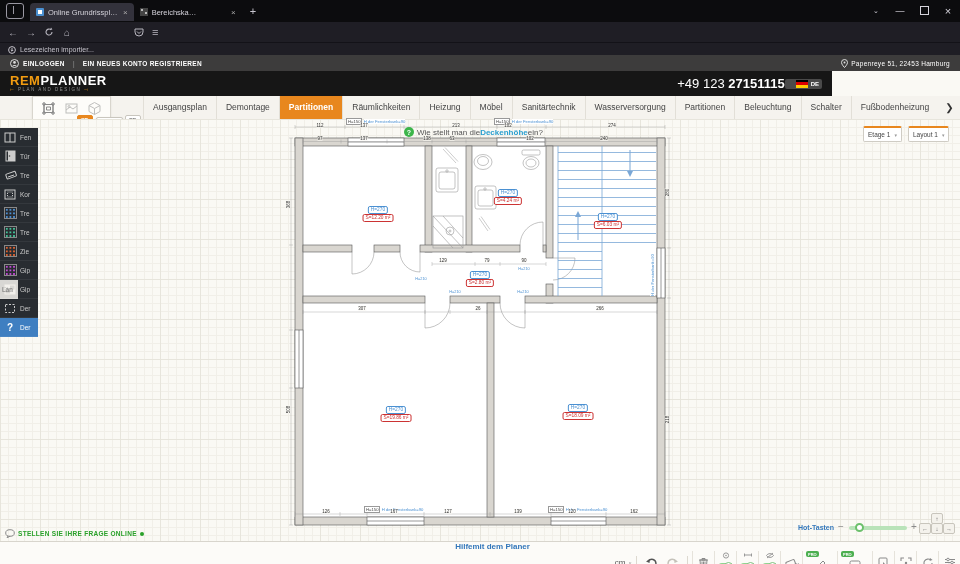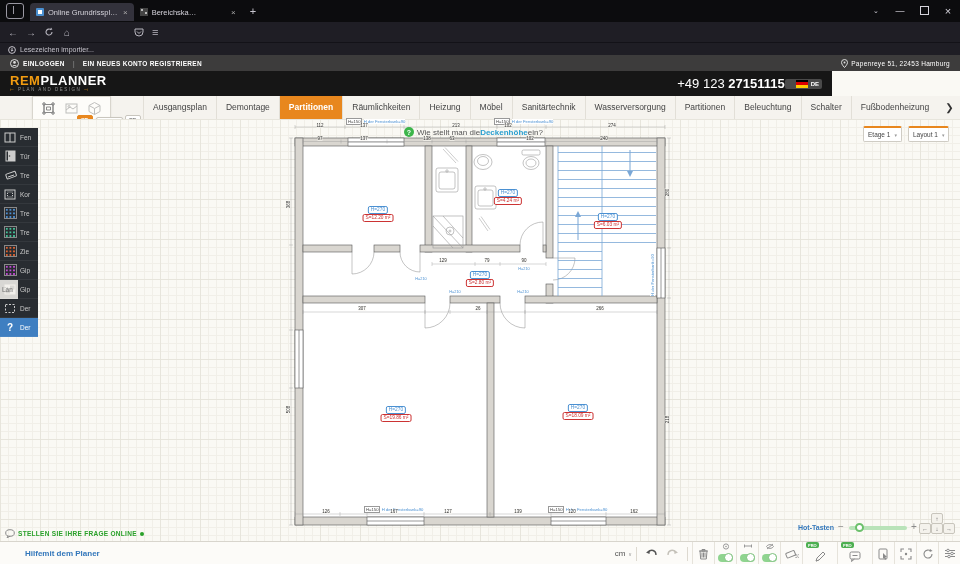--- a/index.html
+++ b/index.html
@@ -81,21 +81,21 @@
   .combo .car{font-size:5px;color:#999;}
   .chatlink{position:absolute;left:5px;top:529px;display:flex;align-items:center;gap:3px;
     font-size:6.5px;font-weight:bold;color:#2aa12a;letter-spacing:.3px;}
   .hot{position:absolute;left:798px;top:524px;font-size:7px;font-weight:bold;color:#3377bb;}
   .slider{position:absolute;left:849px;top:526px;width:58px;height:4px;background:#b9e3b9;border-radius:2px;}
   .knob{position:absolute;left:6px;top:-3px;width:9px;height:9px;border-radius:50%;background:#fff;border:2px solid #6cc06c;box-sizing:border-box;}
   .pm{position:absolute;font-size:10px;color:#8a8a8a;}
   .npbtn{position:absolute;width:10px;height:9px;background:#f4f2ec;border:1px solid #c8c5bc;border-radius:2px;
     font-size:6px;color:#666;display:flex;align-items:center;justify-content:center;}
   
-  .statusbar{left:0;top:541px;width:960px;height:23px;background:#fcfbf8;border-top:1px solid #d8d5cd;display:flex;align-items:center;}
+  .statusbar{left:0;top:541px;width:960px;height:23px;background:#fcfbf8;border-top:1px solid #d8d5cd;display:flex;align-items:center;flex-direction:column;}
   .help{margin-left:25px;font-size:8px;font-weight:bold;color:#3377bb;}
   .sgroup{margin-left:auto;display:flex;align-items:center;height:23px;}
   .scell{width:21px;height:23px;display:flex;align-items:center;justify-content:center;border-left:1px solid #e6e3db;position:relative;}
   .scell.wide{width:34px;}
   .toggle{width:15px;height:8px;border-radius:4px;background:#8fd48f;position:relative;}
   .toggle i{position:absolute;right:0;top:-1px;width:9px;height:9px;border-radius:50%;background:#fff;border:1px solid #7cc07c;box-sizing:border-box;}
   .probadge{position:absolute;top:0px;left:3px;background:#4caf50;color:#fff;font-size:4px;font-weight:bold;
     padding:0.5px 2px;border-radius:2px;}
   .tgico{position:absolute;top:1px;left:50%;transform:translateX(-50%);}
   .sep{width:1px;height:14px;background:#ddd9d0;margin:0 4px;}

